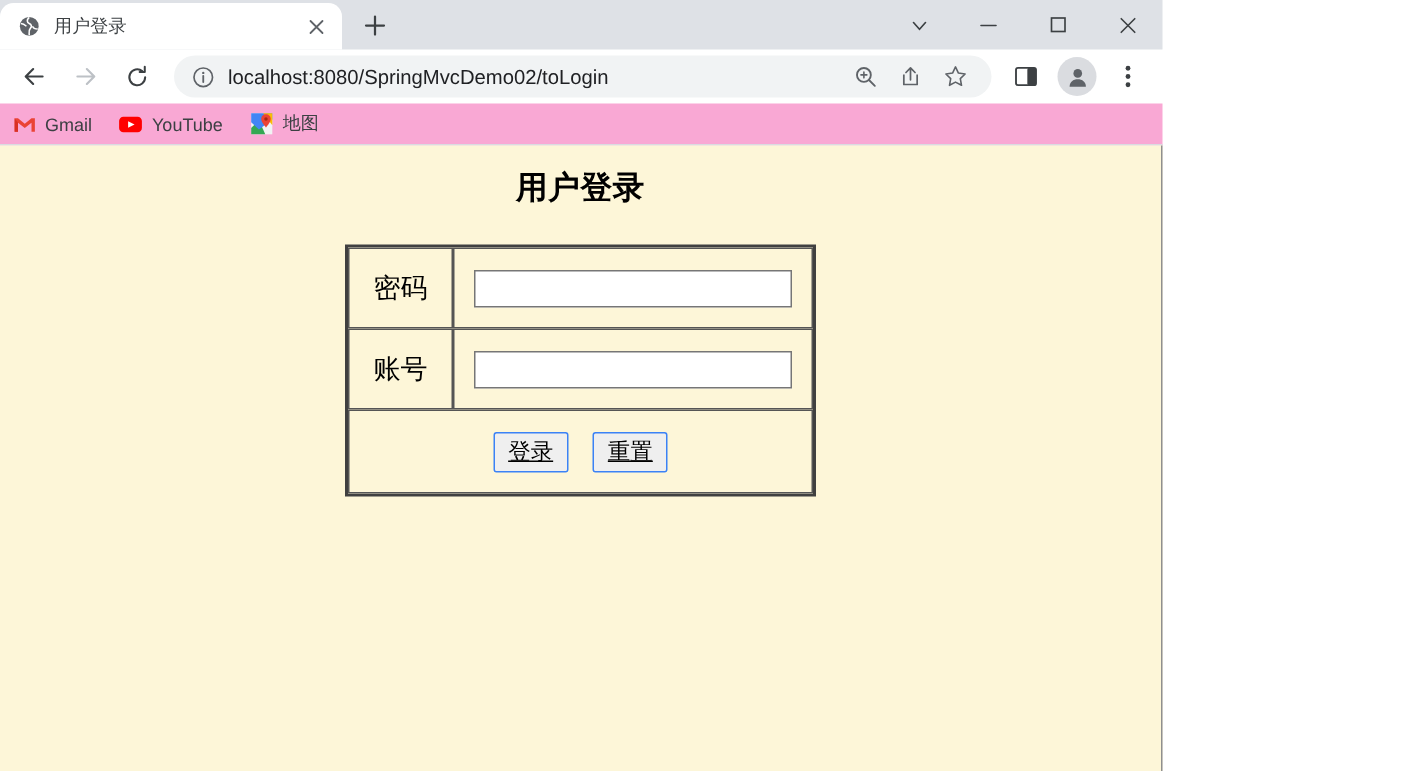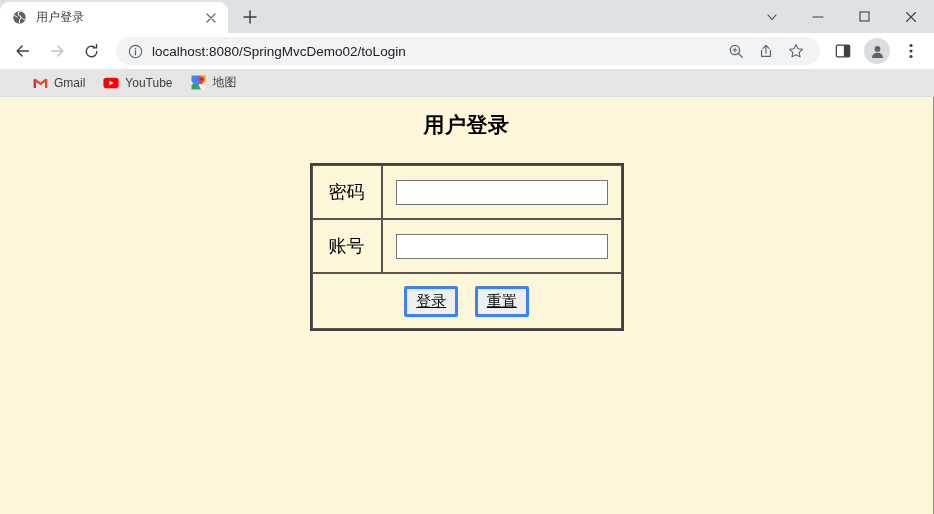--- a/index.html
+++ b/index.html
@@ -5,21 +5,21 @@
   * { box-sizing: border-box; }
   html, body {
     margin: 0; padding: 0;
     width: 934px; height: 514px;
     overflow: hidden;
     font-family: "Liberation Sans", sans-serif;
   }
   body { background: #ffffff; }
 
   .browser {
-    width: 934px; height: 514px;
+    width: 775px; height: 514px;
     display: flex; flex-direction: column;
     background: #ffffff;
   }
 
   
   .tabstrip {
     height: 33px;
     background: #dee1e6;
     display: flex;
     align-items: flex-end;
@@ -148,24 +148,24 @@
     border-radius: 50%;
     background: #dadce0;
     display: flex; align-items: center; justify-content: center;
     margin: 0 4px;
   }
 
   
   .bookmarks {
     height: 28px;
     flex: 0 0 28px;
-    background: #e5e5e5;
-    display: flex;
-    align-items: center;
-    padding: 0 24px;
+    background: #f9a8d4;
+    display: flex;
+    align-items: center;
+    padding: 0 0;
     border-bottom: 1px solid #dadce0;
   }
   .bm {
     display: flex;
     align-items: center;
     height: 22px;
     padding: 0 8px;
     border-radius: 4px;
     margin-right: 2px;
   }
@@ -242,21 +242,21 @@
   .btn-cell {
     height: 56px;
     text-align: center;
     vertical-align: middle;
   }
   .form-btn {
     font-family: "Liberation Sans", sans-serif;
     font-size: 15px;
     color: #000000;
     background: #efefef;
-    border: 3px solid #3b82f6;
+    border: 1px solid #3b82f6;
     border-radius: 2px;
     padding: 3px 9px;
     margin: 0 6px;
     text-decoration: underline;
     cursor: default;
   }
 </style>
 </head>
 <body>
 

